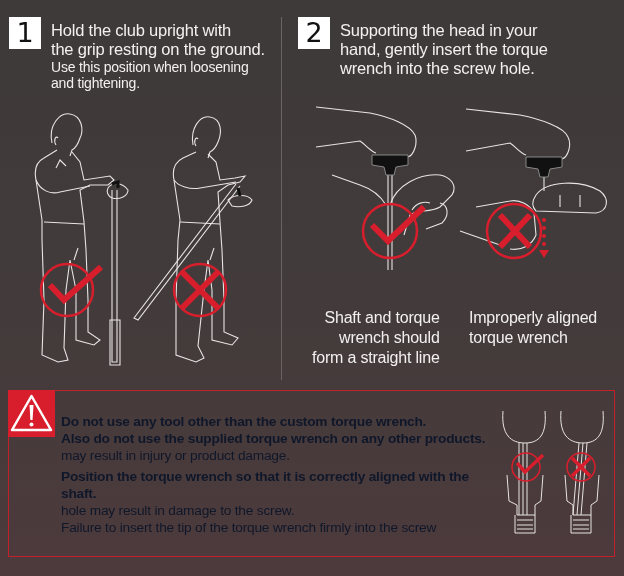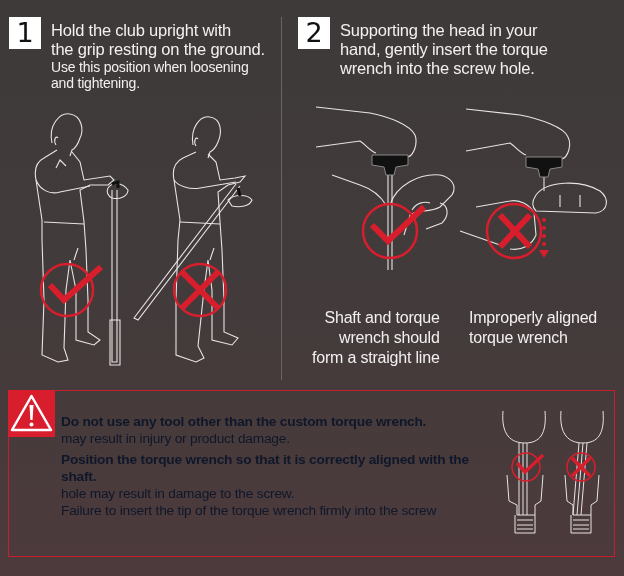--- a/index.html
+++ b/index.html
@@ -143,20 +143,21 @@
 <div class="warn-icon">
   <svg width="47" height="47" viewBox="0 0 47 47">
     <path d="M23.5 6 L43 40 L4 40 Z" fill="none" stroke="#fff" stroke-width="2.5" stroke-linejoin="round"></path>
     <path d="M21.5 15 L25.5 15 L24.6 30 L22.4 30 Z" fill="#fff"></path>
     <circle cx="23.5" cy="34.5" r="2" fill="#fff"></circle>
   </svg>
 </div>
 
 <div class="warn-text">
   <span class="b">Do not use any tool other than the custom torque wrench.</span>
+  <span class="b">Also do not use the supplied torque wrench on any other products.</span>
   <span class="n">may result in injury or product damage.</span>
   <div class="gap"></div>
   <span class="b">Position the torque wrench so that it is correctly aligned with the shaft.</span>
   <span class="n">hole may result in damage to the screw.</span>
   <span class="n">Failure to insert the tip of the torque wrench firmly into the screw</span>
 </div>
 
 <svg class="illus" style="left:495px;top:405px" width="110" height="135" viewBox="0 0 110 135">
   <g fill="none" stroke="#e8e4e4" stroke-width="1">
     <path d="M8 6 C6 30 16 38 30 38 C44 38 52 30 50 6"></path>

